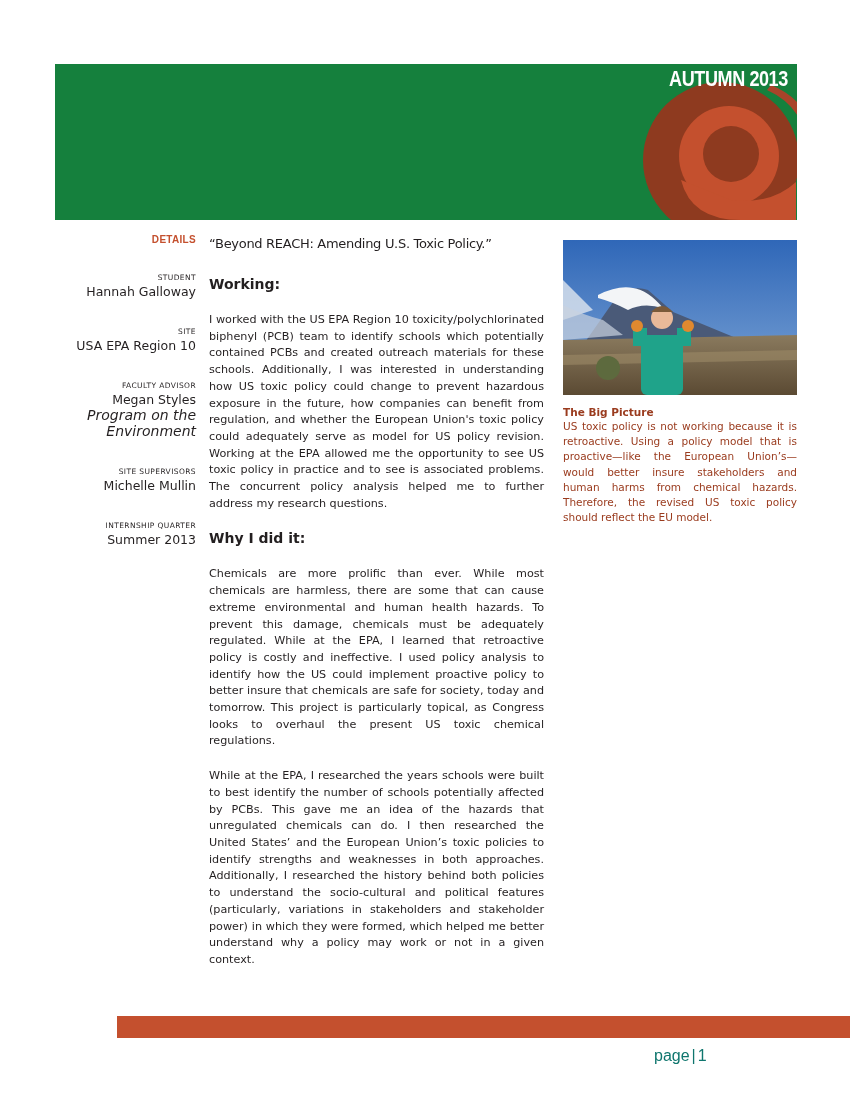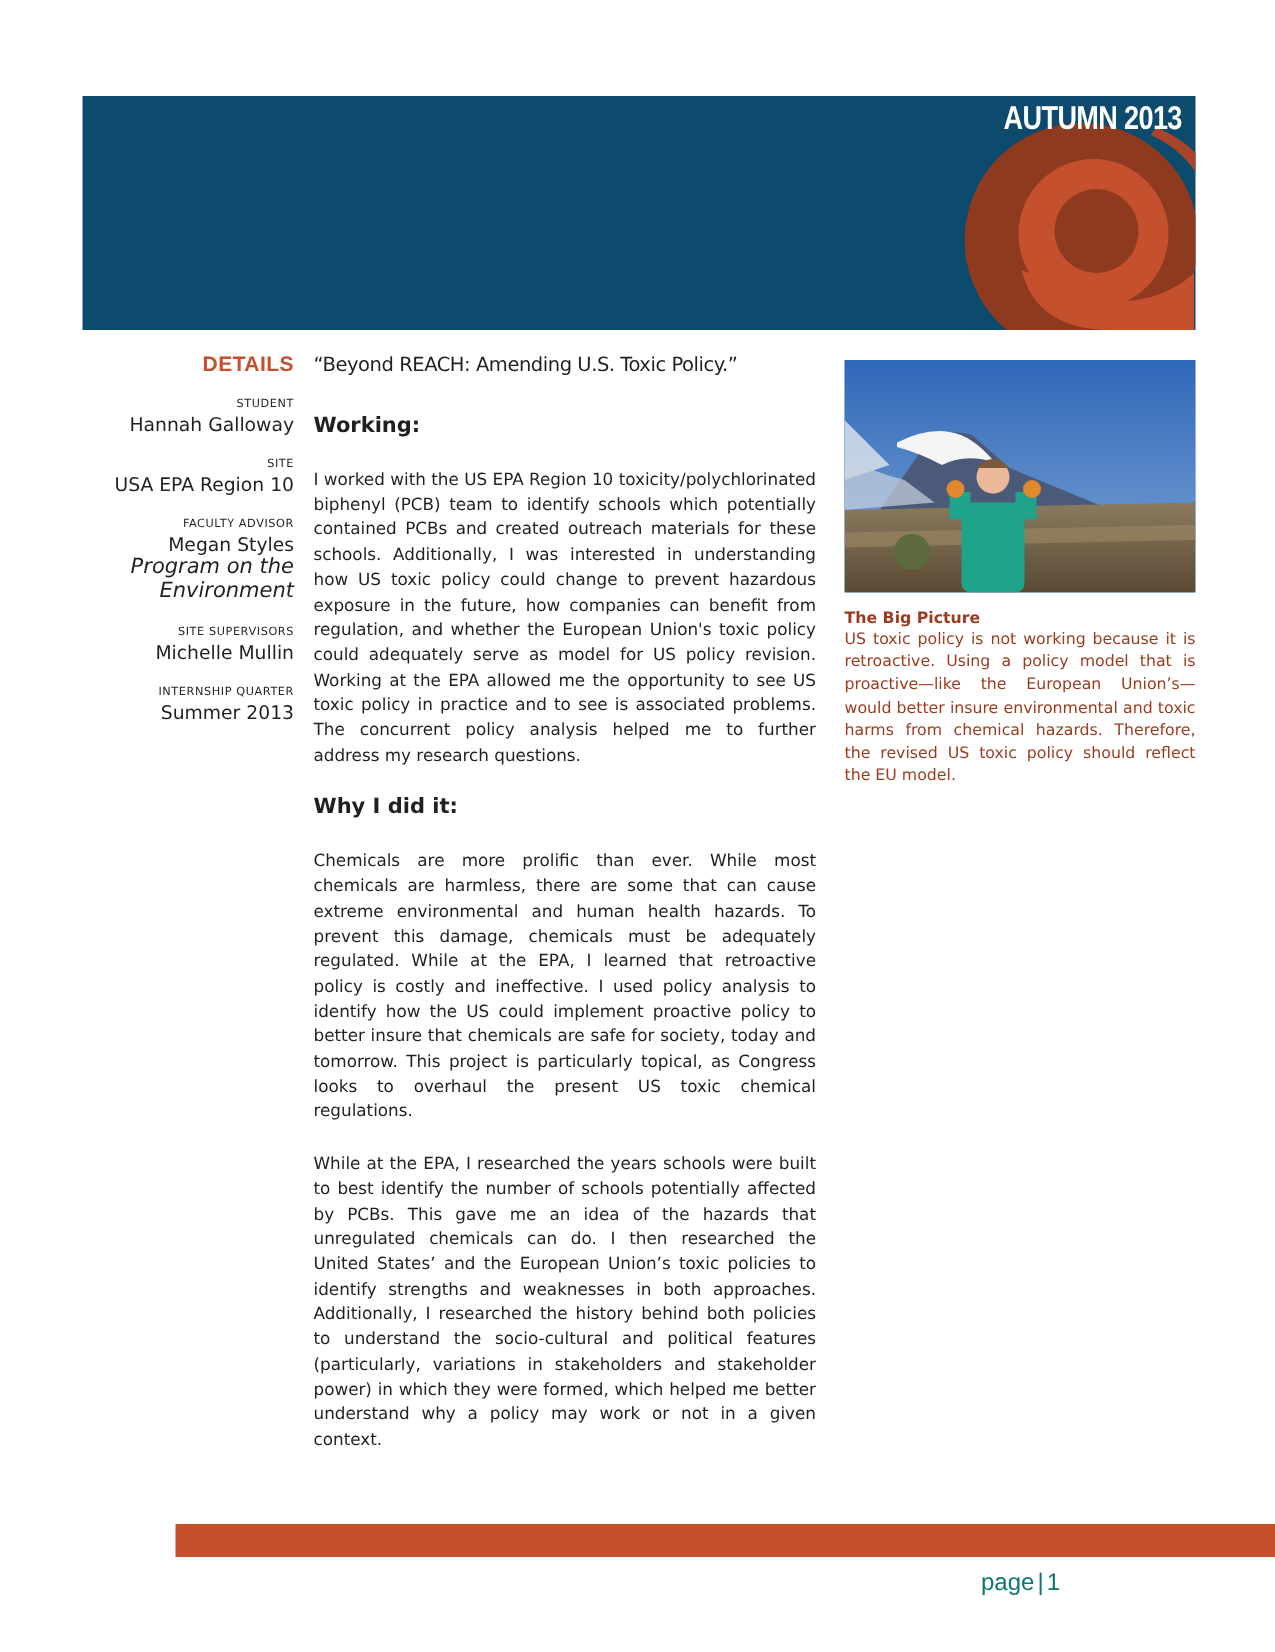--- a/index.html
+++ b/index.html
@@ -4,42 +4,41 @@
 <style>
   html, body { margin: 0; padding: 0; }
   body {
     width: 850px; height: 1101px; position: relative; overflow: hidden;
     background: #ffffff;
     font-family: "DejaVu Sans", sans-serif;
     color: #231f20;
   }
   .header-band {
     position: absolute; left: 55px; top: 64px; width: 742px; height: 156px;
-    background: #0c4a6e; overflow: hidden;
+    background: #15803d; overflow: hidden;
   }
   .header-logo {
     position: absolute; left: 566px; top: 6px; width: 200px; height: 170px;
   }
   .season {
     position: absolute; right: 9px; top: 2px;
     color: #ffffff; font-family: "Liberation Sans", sans-serif;
     font-weight: bold; font-size: 22px; letter-spacing: -0.5px;
     transform: scaleX(0.82); transform-origin: right top;
   }
   .details-col {
     position: absolute; left: 55px; top: 234px; width: 141px; text-align: right;
   }
   .details-heading {
-    color: #c4502e; font-weight: bold; font-size: 14px;
+    color: #c4502e; font-weight: bold; font-size: 10px;
     font-family: "Liberation Sans", sans-serif; letter-spacing: 0.3px;
-    margin-bottom: 14px;
   }
   .detail-label {
     font-size: 7.5px; letter-spacing: 0.4px; color: #231f20;
-    text-transform: uppercase; margin-bottom: 2px;
+    text-transform: uppercase; margin-bottom: 2px; margin-top: 28px;
   }
   .detail-value { font-size: 12.5px; color: #231f20; line-height: 15px; }
   .detail-sub { font-size: 14px; font-style: italic; color: #231f20; }
   .detail-group { margin-bottom: 14px; }
 
   .body-col {
     position: absolute; left: 209px; top: 236px; width: 335px;
   }
   .doc-title { font-weight: normal; font-size: 13px; margin: 0 0 25px 0; letter-spacing: -0.3px; }
   .section-heading { font-weight: bold; font-size: 14px; margin: 0 0 20px 0; }
@@ -147,19 +146,19 @@
     <rect x="114" y="88" width="14" height="18" fill="#1fa38a"></rect>
     <circle cx="74" cy="86" r="6" fill="#e0892f"></circle>
     <circle cx="125" cy="86" r="6" fill="#e0892f"></circle>
     <circle cx="99" cy="78" r="11" fill="#e9b999"></circle>
     <path d="M88 72 Q 99 60 110 72 Z" fill="#7a5a3a"></path>
   </svg>
 </div>
 
 <div class="sidebar-box">
   <div class="sidebar-heading">The Big Picture</div>
-  <div class="sidebar-text">US toxic policy is not working because it is retroactive. Using a policy model that is proactive—like the European Union’s—would better insure environmental and toxic harms from chemical hazards. Therefore, the revised US toxic policy should reflect the EU model.</div>
+  <div class="sidebar-text">US toxic policy is not working because it is retroactive. Using a policy model that is proactive—like the European Union’s—would better insure stakeholders and human harms from chemical hazards. Therefore, the revised US toxic policy should reflect the EU model.</div>
 </div>
 
 <div class="footer-band"></div>
 <div class="page-num">
   <span>page</span><span class="sep">|</span><span>1</span>
 </div>
 
 </body></html>

